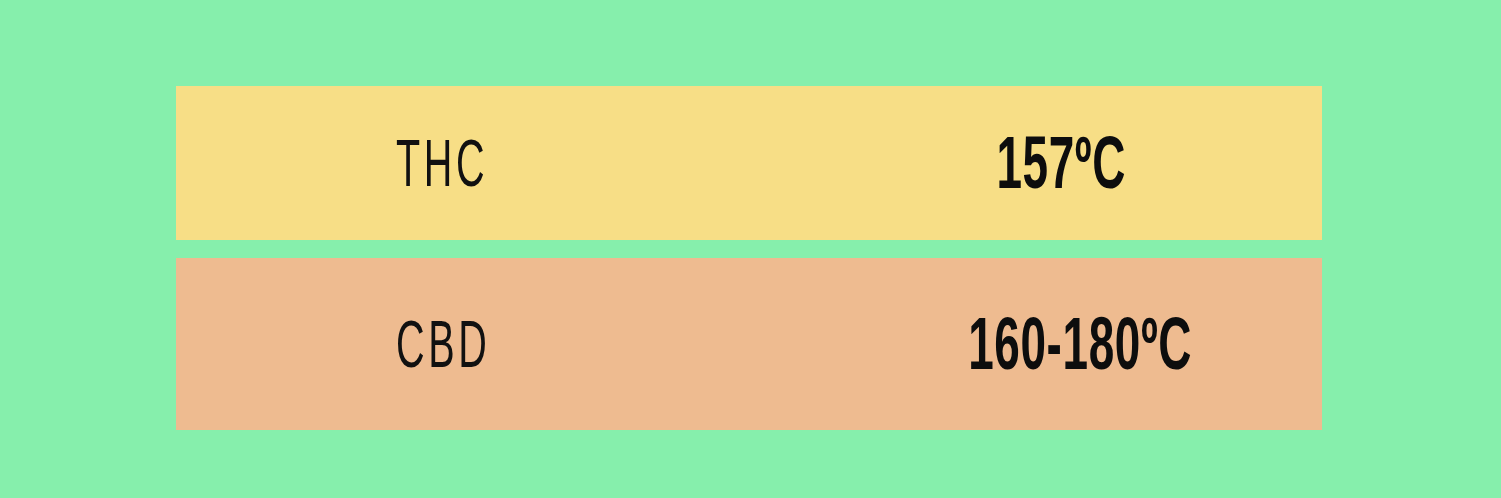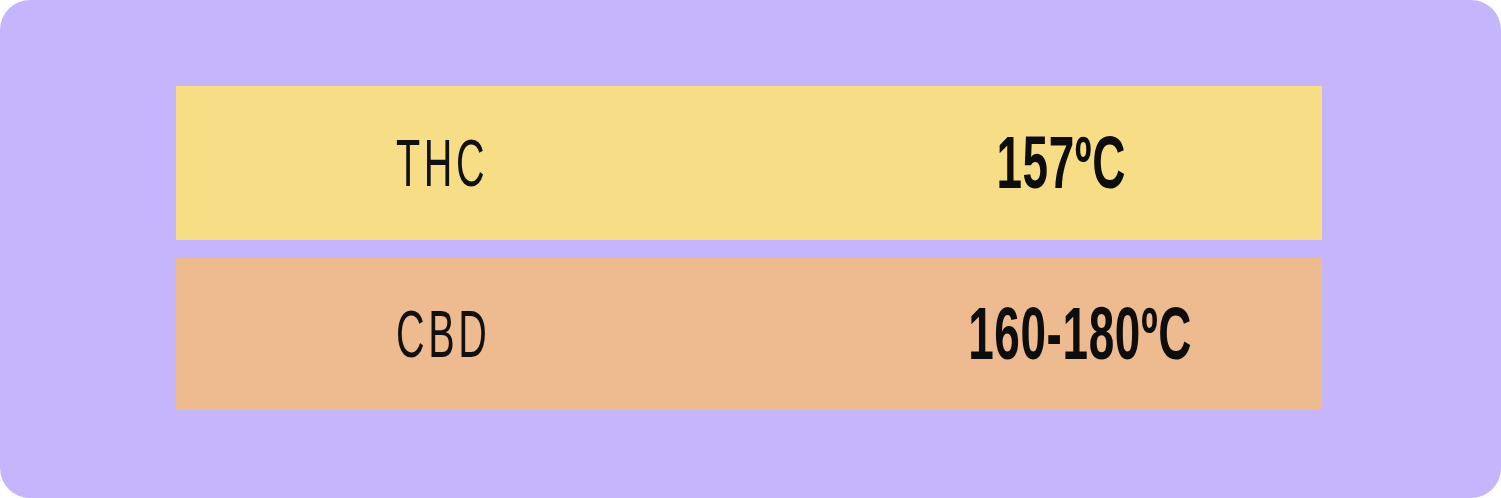--- a/index.html
+++ b/index.html
@@ -37,21 +37,21 @@
     justify-content: flex-start;
   }
 
   .row-thc {
     height: 154px;
     background: #f7de86;
     margin-bottom: 18px;
   }
 
   .row-cbd {
-    height: 152px;
+    height: 172px;
     background: #eebb90;
   }
 
   
   .compound-label {
     position: absolute;
     left: 220px;
     top: 50%;
     transform: translateY(-50%) scaleX(0.60);
     transform-origin: left center;
@@ -81,21 +81,21 @@
     text-align: right;
   }
 
   .row-cbd .temp-value {
     right: 130px;
   }
 </style>
 </head>
 <body style="background: rgb(255, 255, 255);">
 
-<div id="chart-root" style="background: #c4b5fd; border-radius: 30px;">
+<div id="chart-root" style="background: #86efac;">
 
   <div class="cannabinoid-rows">
 
     <div class="cannabinoid-row row-thc" style="background: rgb(247, 222, 134);">
       <span class="compound-label">THC</span>
       <span class="temp-value">157ºC</span>
     </div>
 
     <div class="cannabinoid-row row-cbd" style="background: rgb(238, 187, 144);">
       <span class="compound-label">CBD</span>

